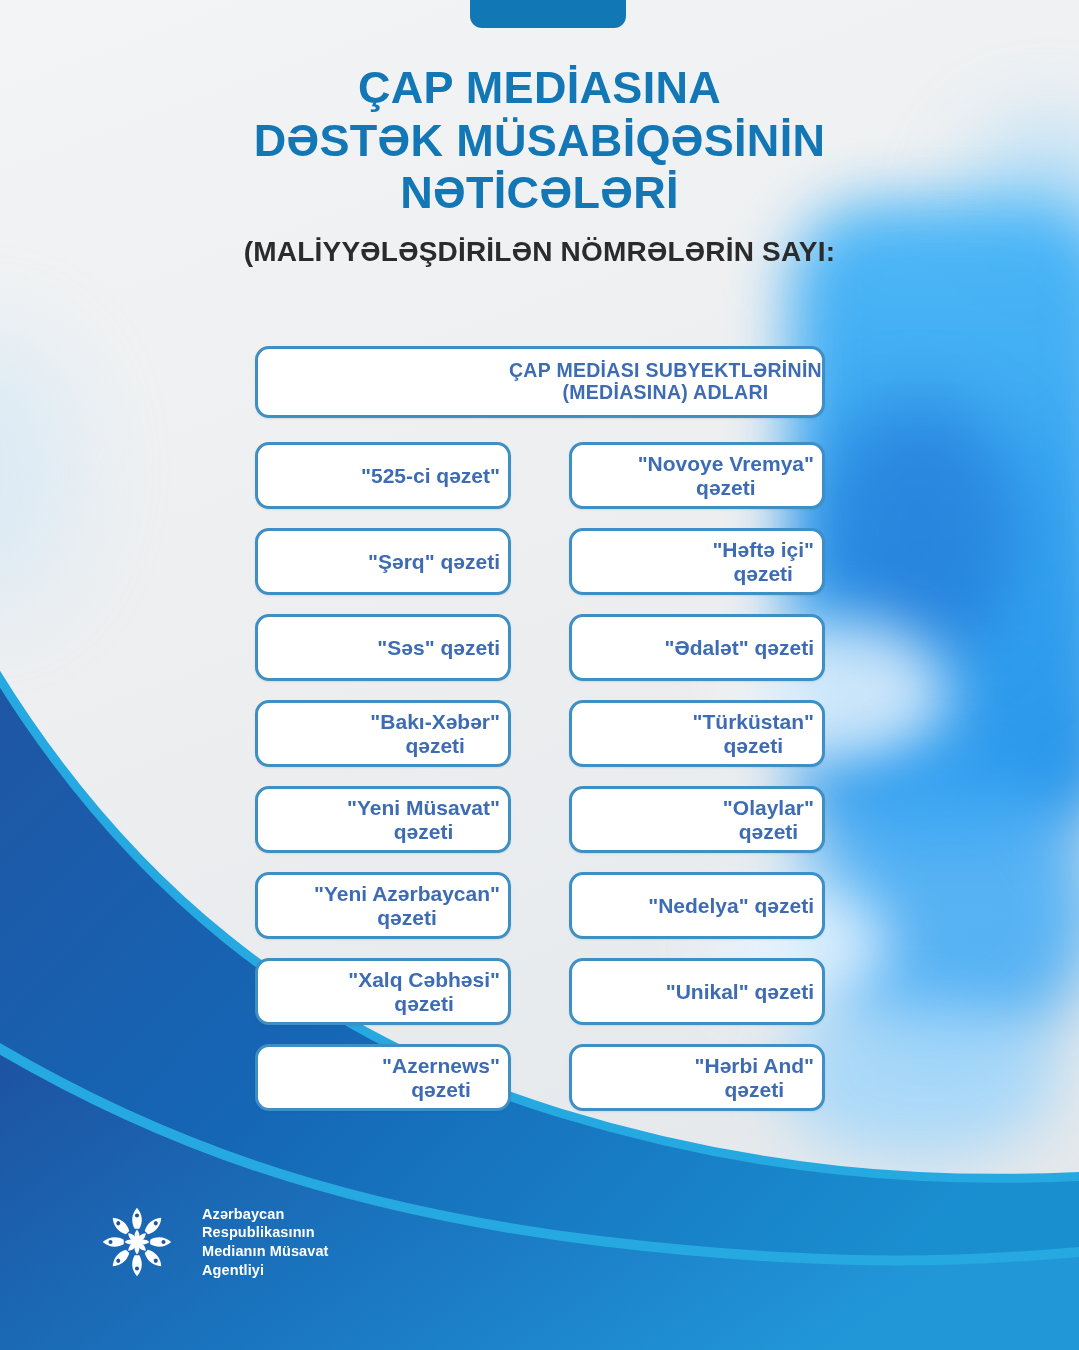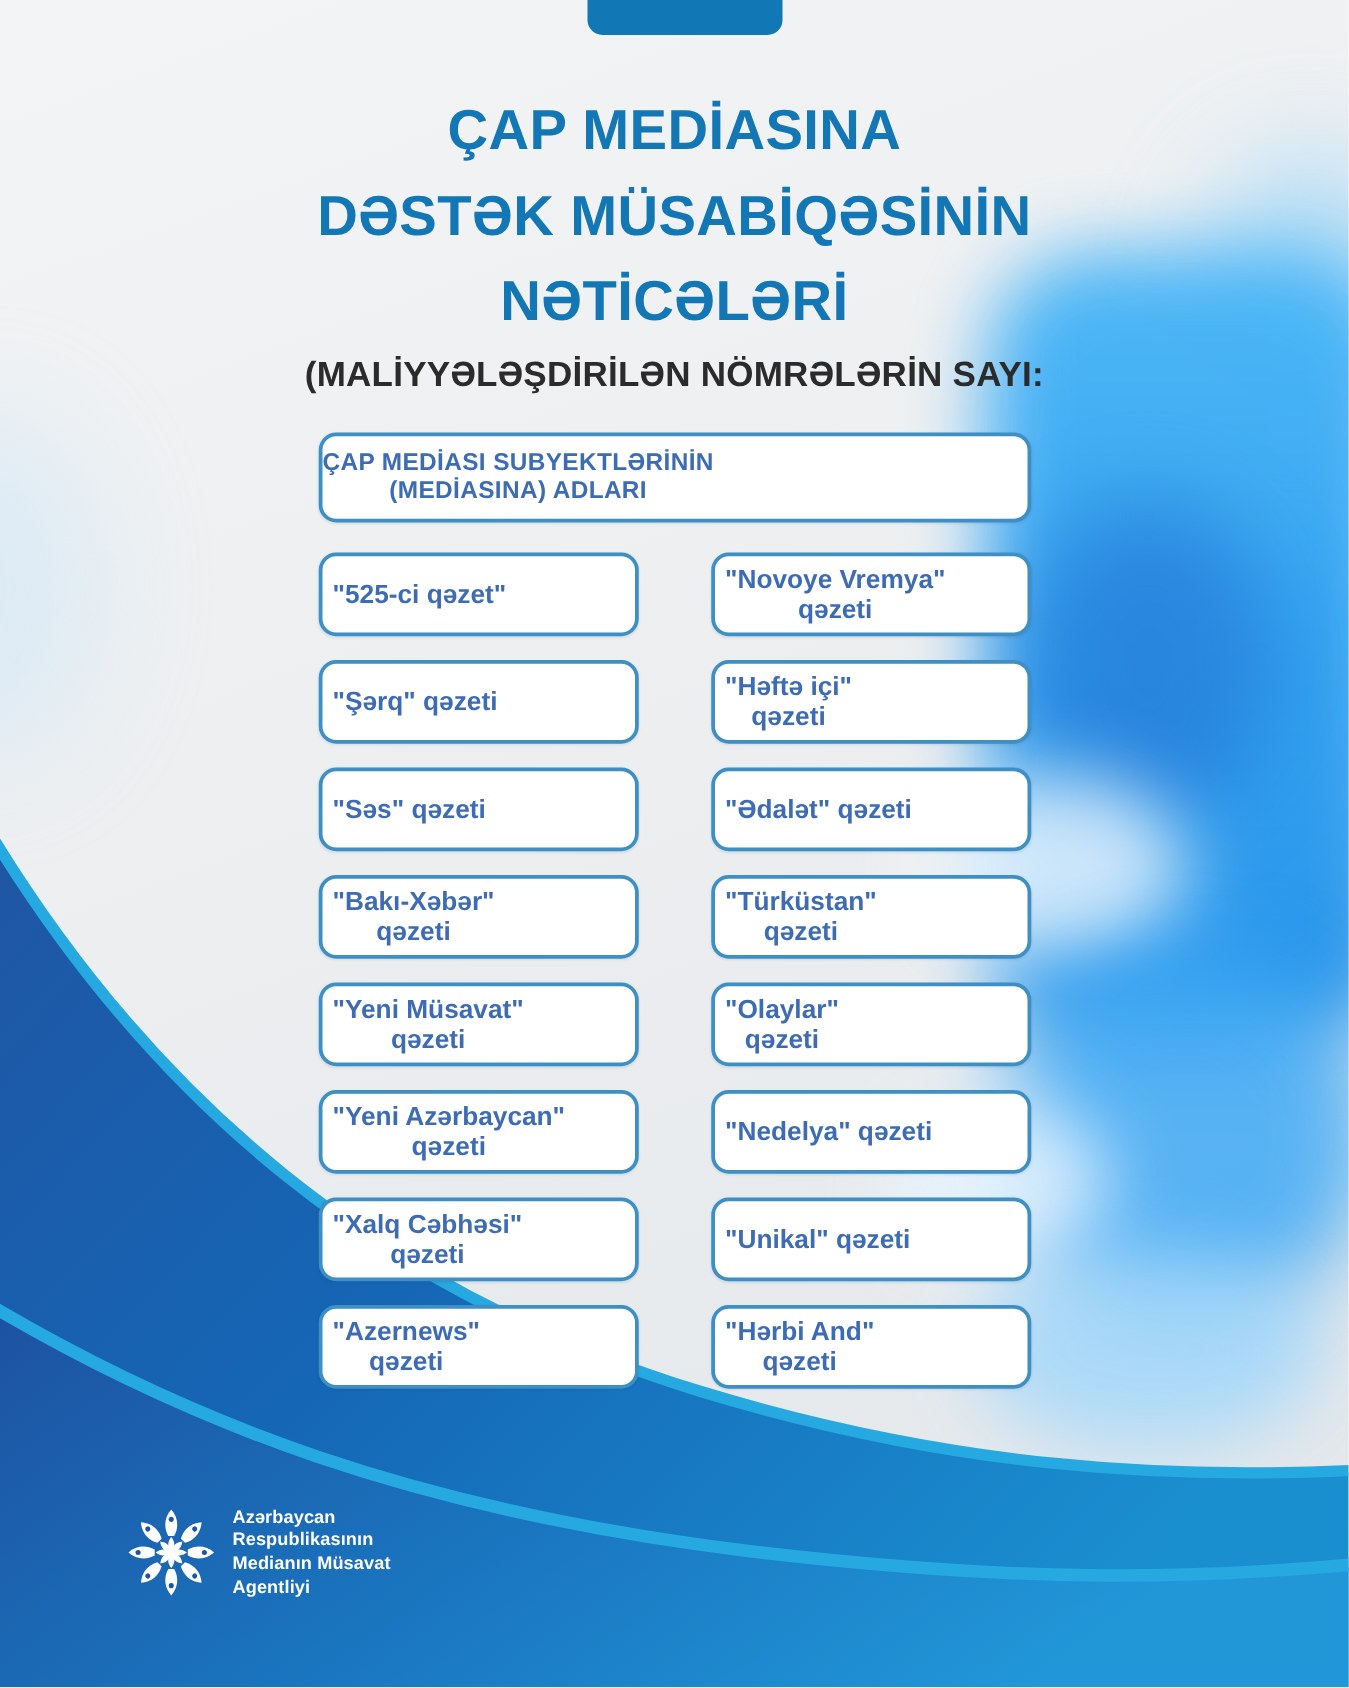--- a/index.html
+++ b/index.html
@@ -105,21 +105,21 @@
   .title {
     margin: 0;
     padding-top: 62px;
     color: #1277b4;
     font-size: 45px;
     font-weight: bold;
     line-height: 1.17;
     letter-spacing: .3px;
     text-transform: uppercase;
   }
-  .title .line { display: block; margin-top: 16px; }
+  .title .line { display: block; }
   .subtitle {
     margin: 14px 0 0 0;
     color: #2b2b2b;
     font-size: 28px;
     font-weight: bold;
     line-height: 1.32;
     letter-spacing: .2px;
     text-transform: uppercase;
   }
   .subtitle .line { display: block; }
@@ -133,21 +133,21 @@
   }
   .box {
     box-sizing: border-box;
     background: #ffffff;
     border: 3px solid #3d8fc4;
     border-radius: 14px;
     color: #3d6cb4;
     font-weight: bold;
     display: flex;
     align-items: center;
-    justify-content: flex-start;
+    justify-content: flex-end;
     text-align: center;
     line-height: 1.12;
     box-shadow: 0 1px 2px rgba(20,60,110,.10);
   }
   .head-box {
     width: 570px;
     height: 72px;
     font-size: 19.5px;
     letter-spacing: .3px;
     margin-bottom: 24px;
@@ -167,21 +167,21 @@
   }
   .item-box .line { display: block; }
 
   
   .footer-logo {
     position: absolute;
     left: 98px;
     top: 1196px;
     display: flex;
     align-items: center;
-    gap: 10px;
+    gap: 26px;
   }
   .logo-mark { width: 78px; height: 92px; flex: none; }
   .logo-text {
     color: #ffffff;
     font-size: 14.5px;
     font-weight: bold;
     line-height: 1.28;
     letter-spacing: .1px;
     white-space: nowrap;
   }

